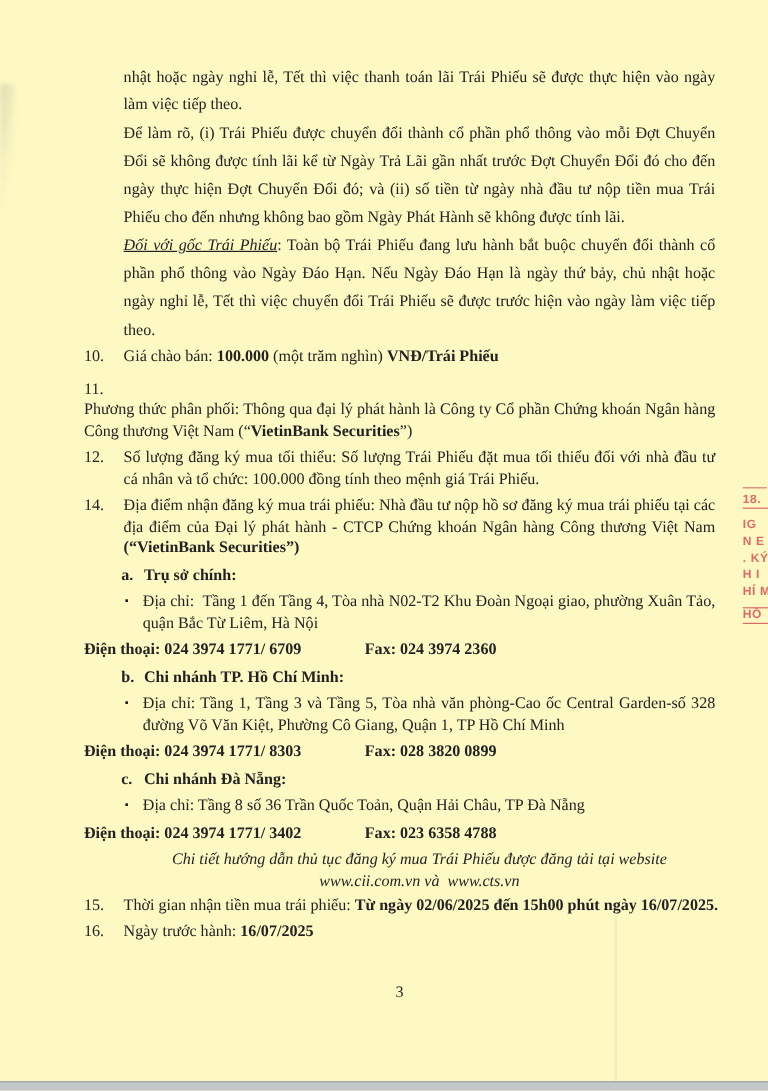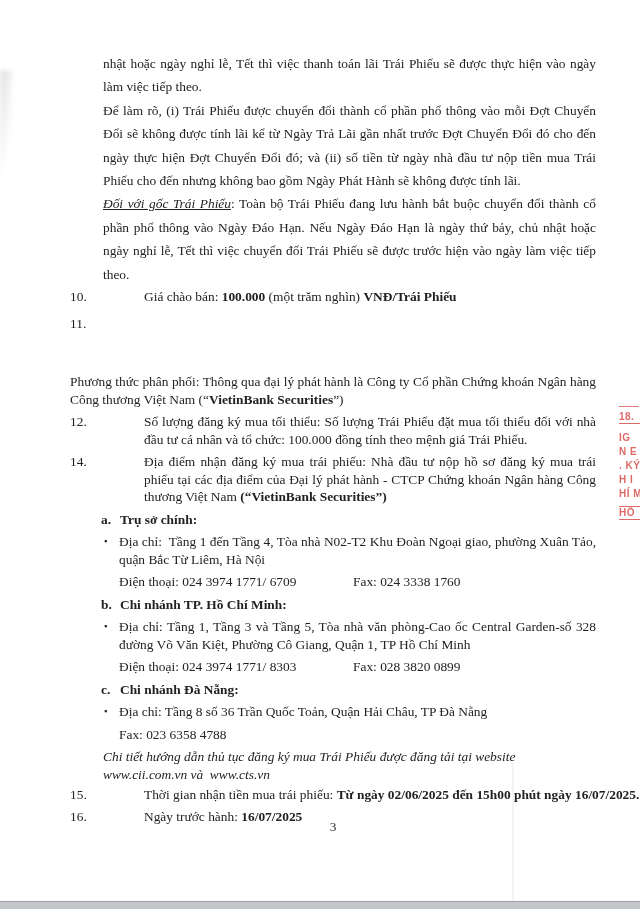--- a/index.html
+++ b/index.html
@@ -1,43 +1,43 @@
 <!DOCTYPE html>
 <html><head>
 <meta charset="utf-8">
 <style>
   html,body{margin:0;padding:0;background:#e8e8e8;}
   .page{
     position:relative;
     width:640px;height:909px;
-    background:#ffffff;
+    background:#fef9c3;
     overflow:hidden;
     font-family:"Liberation Serif","DejaVu Serif",serif;
     color:#222;
     font-size:13.4px;
   }
   .content{position:absolute;left:70px;top:52px;width:526px;}
   .blk{margin:0;}
   .para{margin-left:33px;line-height:23.4px;text-align:justify;}
-  .item{display:flex;line-height:17.5px;margin-top:5px;gap:41px;}
+  .item{display:flex;line-height:17.5px;margin-top:5px;}
   .item .marker{width:33px;flex:none;}
   .item .txt{flex:1;text-align:justify;}
   .item.v-first{margin-top:2px;}
   .item.v-loose{margin-top:9px;flex-direction:column;}
   .item.v-flush{margin-top:1px;}
   .nowrap .txt{white-space:nowrap;text-align:right;}
   .subhead{display:flex;margin-left:31px;margin-top:5px;line-height:17.5px;}
   .subhead .marker{width:19px;flex:none;font-weight:bold;}
   .subhead .txt{flex:1;}
   .bullet{display:flex;margin-left:34px;margin-top:5px;line-height:17.5px;}
   .bmark{width:15px;flex:none;font-size:9px;line-height:17.5px;}
   .bullet .txt{flex:1;text-align:justify;}
-  .contact{display:flex;margin-left:49px;margin-top:5px;line-height:17.5px;}
+  .contact{display:flex;margin-top:5px;line-height:17.5px;font-weight:bold;}
   .contact .c-left{width:234px;flex:none;}
-  .note{margin-left:33px;margin-top:5px;line-height:18.3px;font-style:italic;}
+  .note{margin-left:33px;margin-top:5px;line-height:18.3px;font-style:italic;text-align:center;}
   .rs-b{font-weight:bold;}
   .rs-i{font-style:italic;}
   .rs-iu{font-style:italic;text-decoration:underline;}
   .page-num{position:absolute;left:70px;top:818px;width:526px;text-align:center;line-height:17.5px;color:#2a2a2a;}
   
   .stamp{position:absolute;left:619px;top:15px;width:21px;height:851px;}
   .stamp-frag{
     position:absolute;left:0;width:30px;
     font-family:"Liberation Sans","DejaVu Sans",sans-serif;
     font-weight:bold;font-size:10px;line-height:12px;
@@ -81,21 +81,21 @@
       <div class="blk subhead">
         <span class="marker">a.</span>
         <span class="txt"><span class="rs-b">Trụ sở chính:</span></span>
       </div>
       <div class="blk bullet">
         <span class="bmark">▪</span>
         <span class="txt"><span>Địa chỉ:&nbsp; Tầng 1 đến Tầng 4, Tòa nhà N02-T2 Khu Đoàn Ngoại giao, phường Xuân Tảo, quận Bắc Từ Liêm, Hà Nội</span></span>
       </div>
       <div class="blk contact">
         <span class="c-left">Điện thoại: 024 3974 1771/ 6709</span>
-        <span class="c-right">Fax: 024 3338 1760</span>
+        <span class="c-right">Fax: 024 3974 2360</span>
       </div>
       <div class="blk subhead">
         <span class="marker">b.</span>
         <span class="txt"><span class="rs-b">Chi nhánh TP. Hồ Chí Minh:</span></span>
       </div>
       <div class="blk bullet">
         <span class="bmark">▪</span>
         <span class="txt"><span>Địa chỉ: Tầng 1, Tầng 3 và Tầng 5, Tòa nhà văn phòng-Cao ốc Central Garden-số 328 đường Võ Văn Kiệt, Phường Cô Giang, Quận 1, TP Hồ Chí Minh</span></span>
       </div>
       <div class="blk contact">
@@ -104,20 +104,21 @@
       </div>
       <div class="blk subhead">
         <span class="marker">c.</span>
         <span class="txt"><span class="rs-b">Chi nhánh Đà Nẵng:</span></span>
       </div>
       <div class="blk bullet">
         <span class="bmark">▪</span>
         <span class="txt"><span>Địa chỉ: Tầng 8 số 36 Trần Quốc Toản, Quận Hải Châu, TP Đà Nẵng</span></span>
       </div>
       <div class="blk contact">
+        <span class="c-left">Điện thoại: 024 3974 1771/ 3402</span>
         <span class="c-right">Fax: 023 6358 4788</span>
       </div>
       <div class="blk note"><span class="txt"><span class="rs-i">Chi tiết hướng dẫn thủ tục đăng ký mua Trái Phiếu được đăng tải tại website www.cii.com.vn và&nbsp; www.cts.vn</span></span></div>
       <div class="blk item v-flush nowrap">
         <span class="marker">15.</span>
         <span class="txt"><span>Thời gian nhận tiền mua trái phiếu: </span><span class="rs-b">Từ ngày 02/06/2025 đến 15h00 phút ngày 16/07/2025.</span></span>
       </div>
       <div class="blk item">
         <span class="marker">16.</span>
         <span class="txt"><span>Ngày trước hành: </span><span class="rs-b">16/07/2025</span></span>

